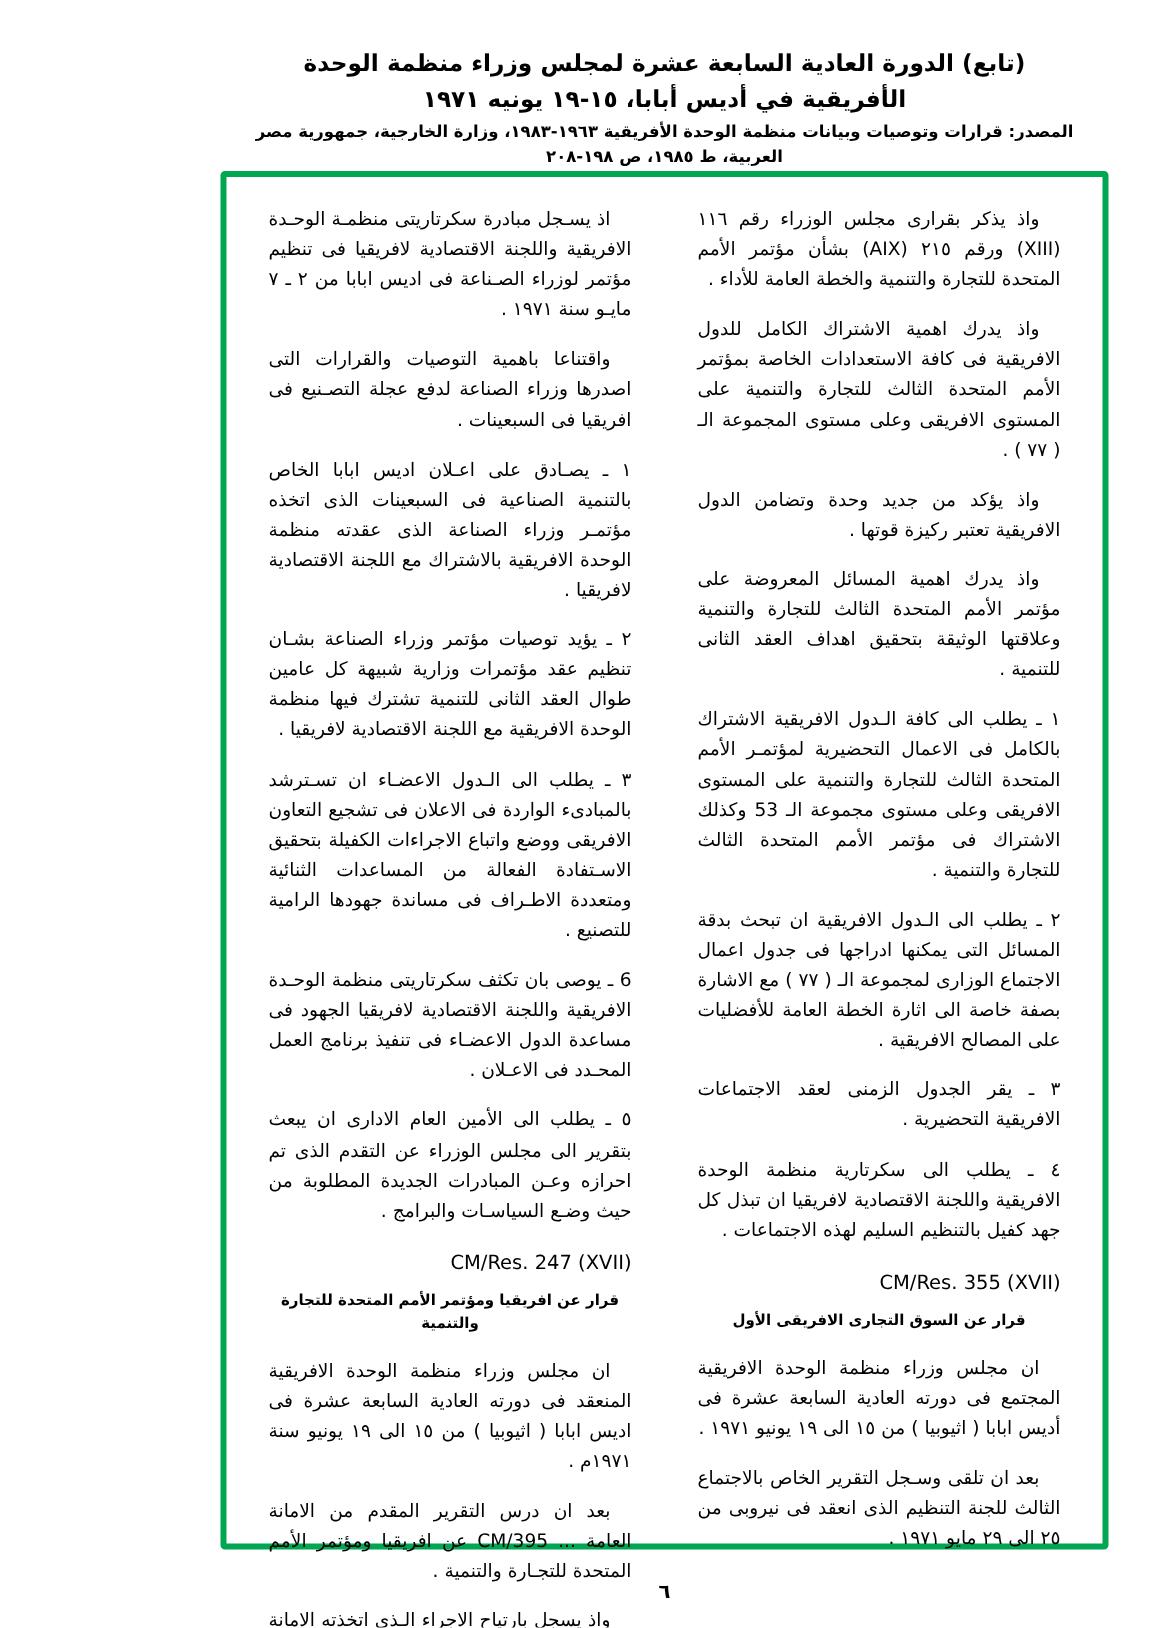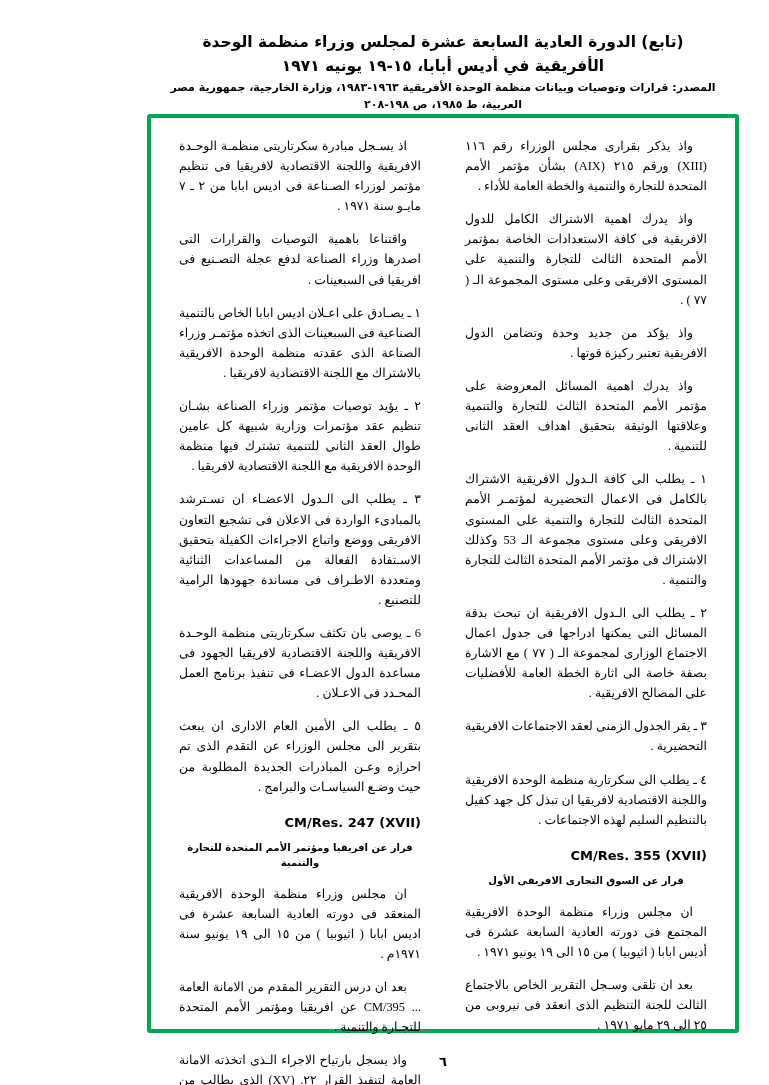--- a/index.html
+++ b/index.html
@@ -66,28 +66,27 @@
   .col.right { padding-left: 22px; }
   .col.left  { padding-right: 22px; }
 
   p.para {
     margin: 0 0 13px 0;
     font-size: 12.4px;
     line-height: 1.62;
     text-align: justify;
     text-align-last: right;
     text-justify: inter-word;
-    font-family: Liberation Serif, serif;
   }
   p.para.first-indent { text-indent: 14px; }
 
   .res-heading {
     margin: 18px 0 10px 0;
     font-size: 13px;
-    font-weight: bold;
+    font-weight: normal;
     text-align: right;
     direction: ltr;
     unicode-bidi: embed;
   }
   .res-title {
     margin: 0 0 14px 0;
     font-size: 10px;
     font-weight: bold;
     text-align: center;
     line-height: 1.5;

